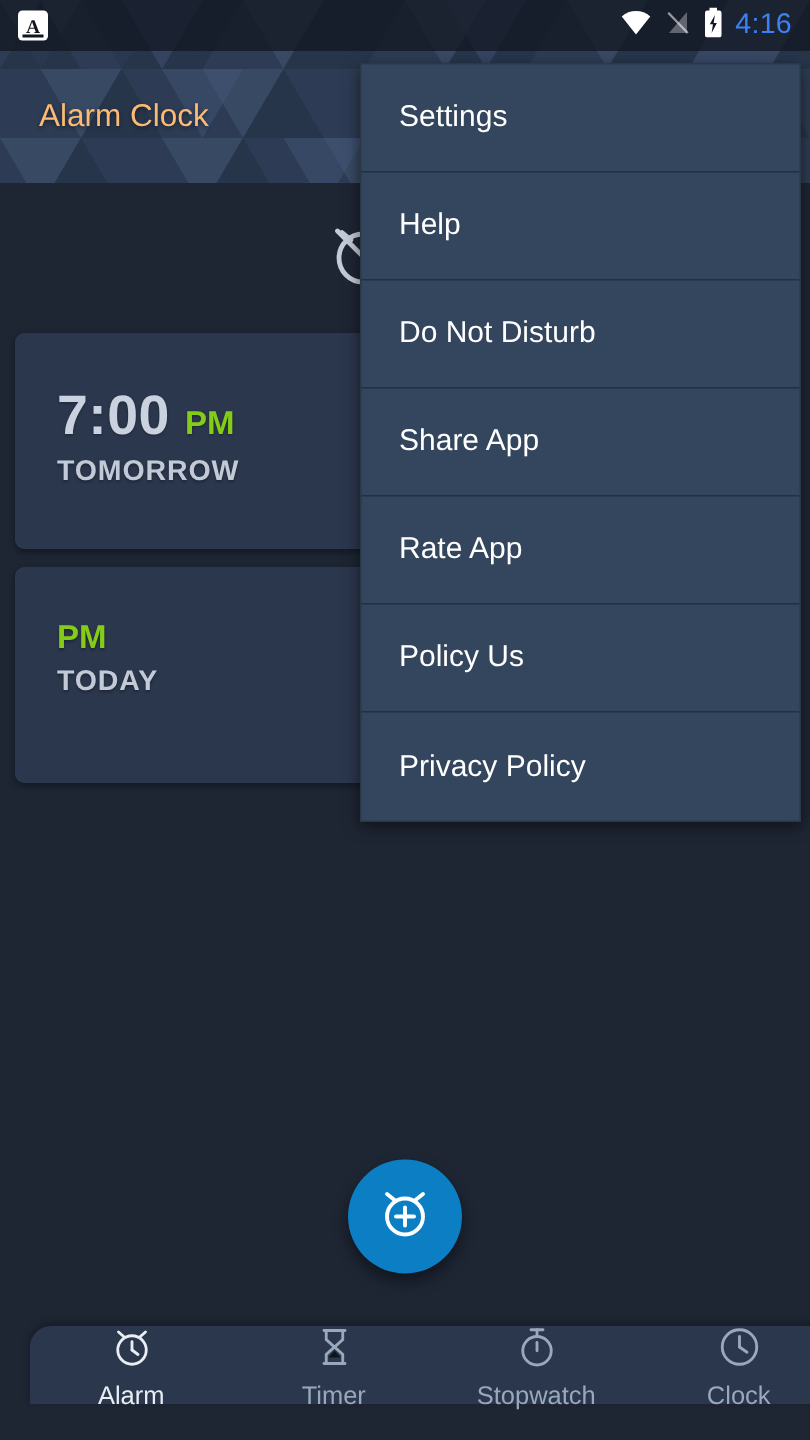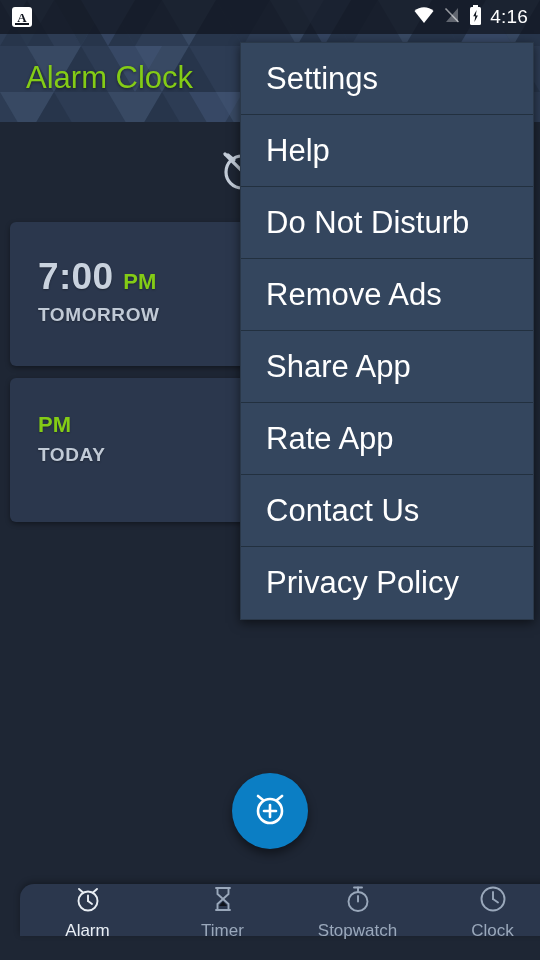--- a/index.html
+++ b/index.html
@@ -59,39 +59,39 @@
   }
   .notif-badge::after {
     content: "";
     position: absolute;
     bottom: 2px; left: 3px;
     width: 14px; height: 2px;
     background: #10151f;
   }
 
   .sb-time {
-    color: #ffffff;
+    color: #3b82f6;
     font-size: 19px;
     letter-spacing: 0.2px;
   }
 
   
   .appbar {
     position: absolute;
     left: 0; top: 34px;
     width: 540px;
     height: 88px;
     display: flex;
     align-items: center;
     padding-left: 26px;
     z-index: 4;
   }
   .appbar-title {
-    color: #84cc16;
-    font-size: 31px;
+    color: #fdba74;
+    font-size: 21px;
     font-weight: normal;
     text-shadow: 0 1px 3px rgba(0,0,0,0.45);
   }
 
   
   .nextalarm-row {
     position: absolute;
     left: 0; top: 136px;
     width: 540px;
     height: 70px;
@@ -210,21 +210,21 @@
     z-index: 10;
     box-shadow: 0 3px 10px rgba(0,0,0,0.55);
     border: 1px solid #2a3849;
   }
   .menu-item {
     height: 72px;
     display: flex;
     align-items: center;
     padding-left: 25px;
     color: #ffffff;
-    font-size: 31px;
+    font-size: 20px;
     border-bottom: 1px solid #22303f;
     cursor: pointer;
   }
   .menu-item:last-child { border-bottom: none; }
 </style>
 </head>
 <body>
 
 <div id="screen">
 
@@ -408,20 +408,19 @@
       </span>
       <span class="nav-label">Clock</span>
     </div>
 
   </div>
 
   <div class="popup-menu">
     <div class="menu-item">Settings</div>
     <div class="menu-item">Help</div>
     <div class="menu-item">Do Not Disturb</div>
-    <div class="menu-item">Remove Ads</div>
     <div class="menu-item">Share App</div>
     <div class="menu-item">Rate App</div>
-    <div class="menu-item">Contact Us</div>
+    <div class="menu-item">Policy Us</div>
     <div class="menu-item">Privacy Policy</div>
   </div>
 
 </div>
 
 </body></html>

